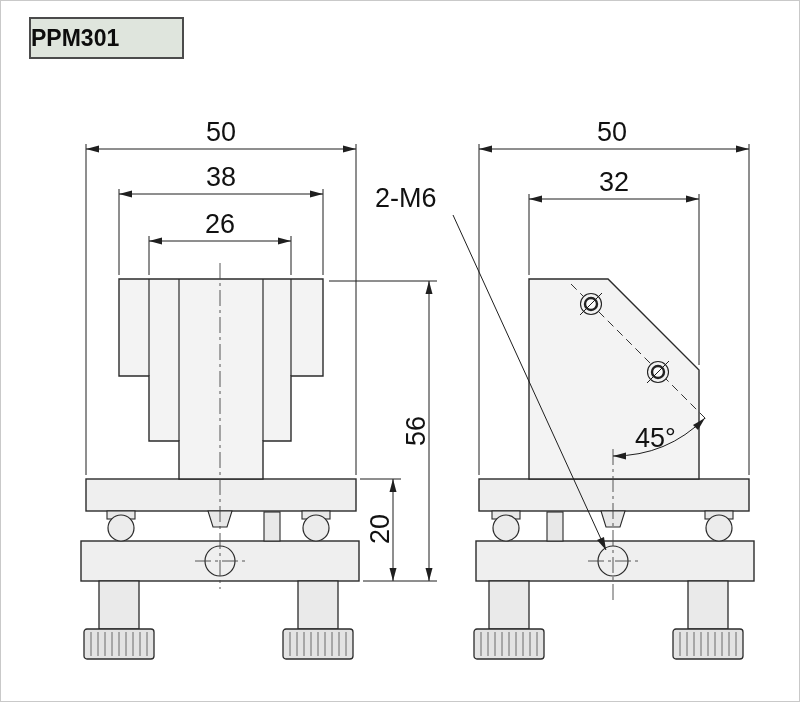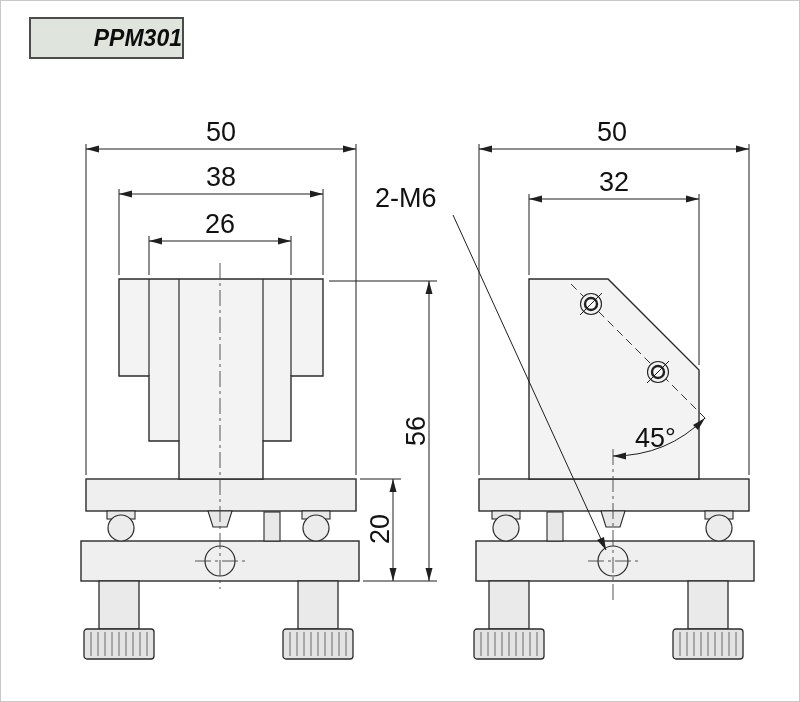--- a/index.html
+++ b/index.html
@@ -4,23 +4,22 @@
 <style>
   html,body { margin:0; padding:0; background:#fff; }
   .page {
     position:relative; width:798px; height:700px;
     border:1px solid #c9c9c9; background:#ffffff;
     font-family:"Liberation Sans", sans-serif;
   }
   .title-box {
     position:absolute; left:28px; top:16px; width:155px; height:42px;
     background:#dfe5dd; border:2px solid #4b4b4b;
-    display:flex; align-items:center; justify-content:flex-end;
+    display:flex; align-items:center; justify-content:flex-start;
     box-sizing:border-box;
-    font-style:italic;
   }
   .title-text { font-size:23px; font-weight:bold; color:#0d0d0d; }
   svg { position:absolute; left:0; top:0; }
   .edge   { fill:none; stroke:#2b2b2b; stroke-width:1.2; }
   .filled { fill:#f3f3f3; stroke:#2b2b2b; stroke-width:1.4; }
   .plate  { fill:#efefef; stroke:#2b2b2b; stroke-width:1.4; }
   .dim    { stroke:#1f1f1f; stroke-width:1; fill:none; }
   .arrow  { fill:#1f1f1f; stroke:none; }
   .dimtext { font-family:"Liberation Sans", sans-serif; font-size:27px; fill:#111; }
   .cl     { stroke:#444; stroke-width:0.9; fill:none; stroke-dasharray:16 4 3 4; }

